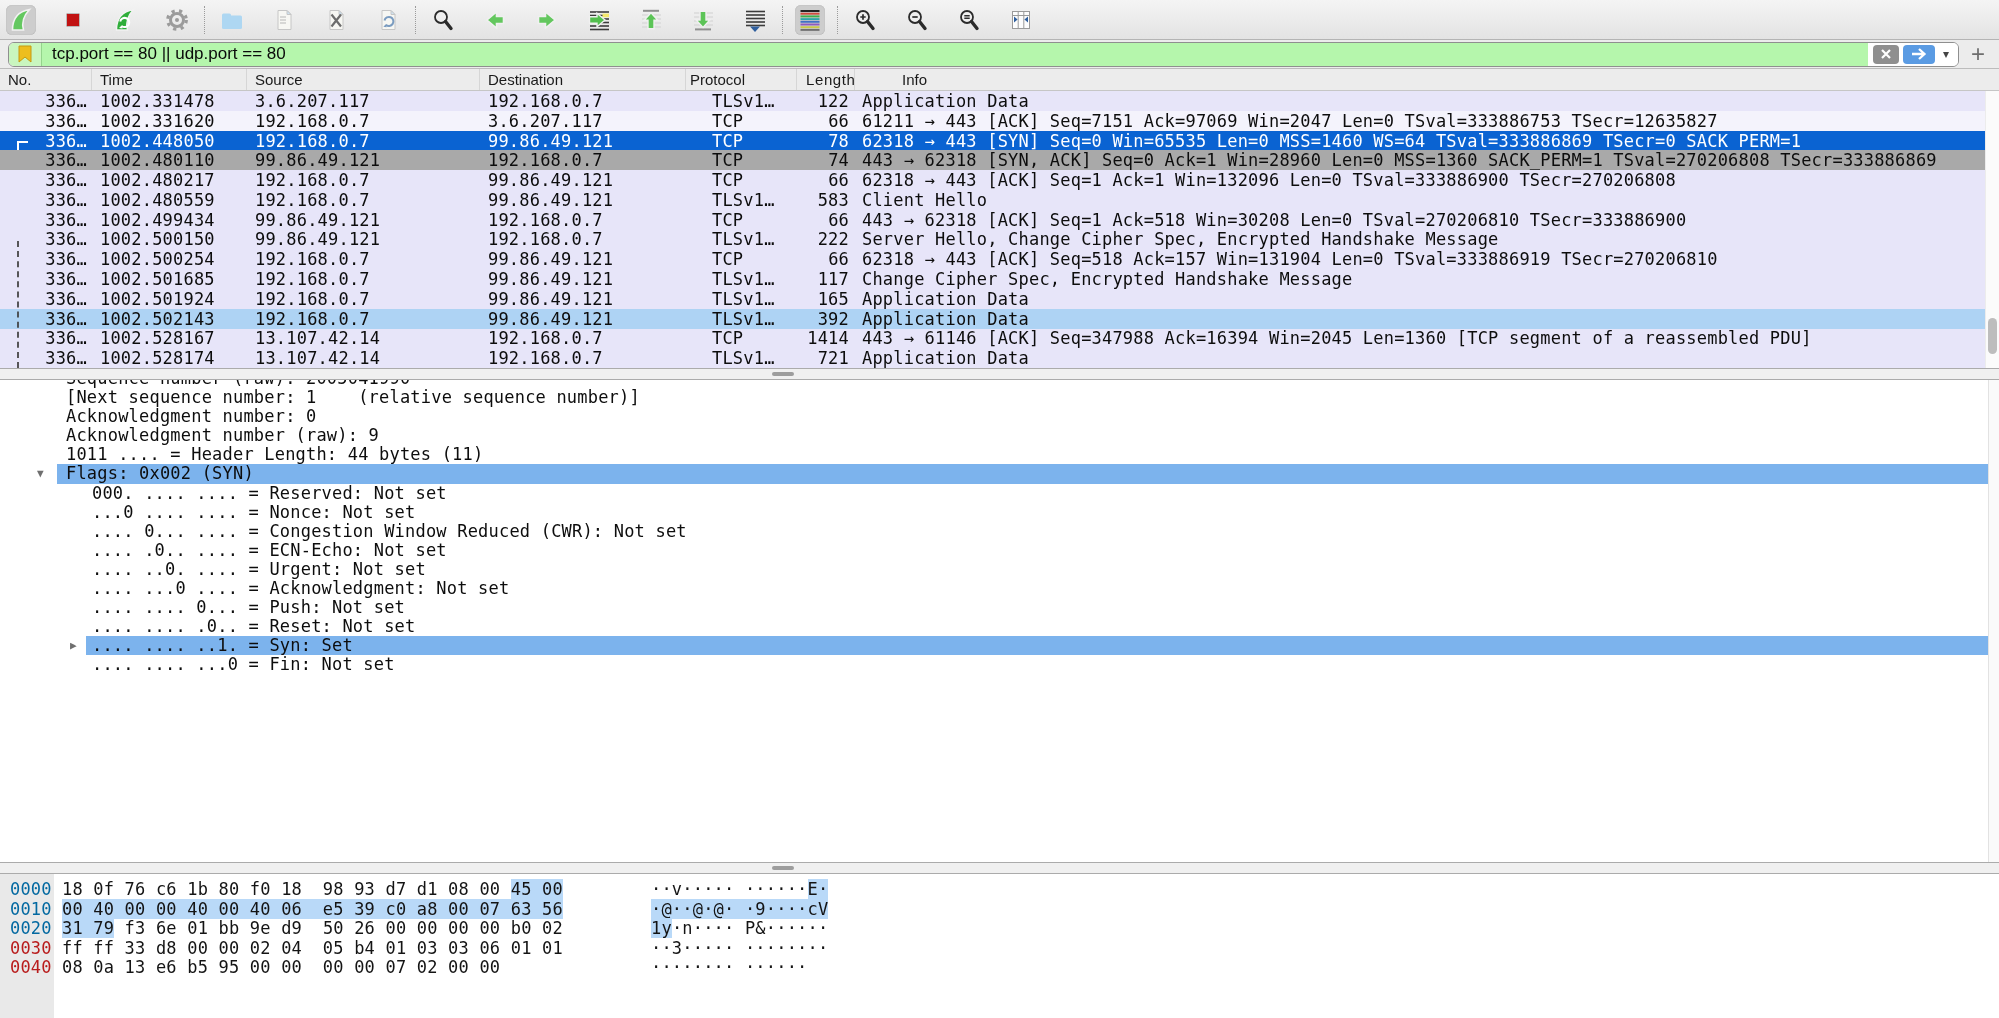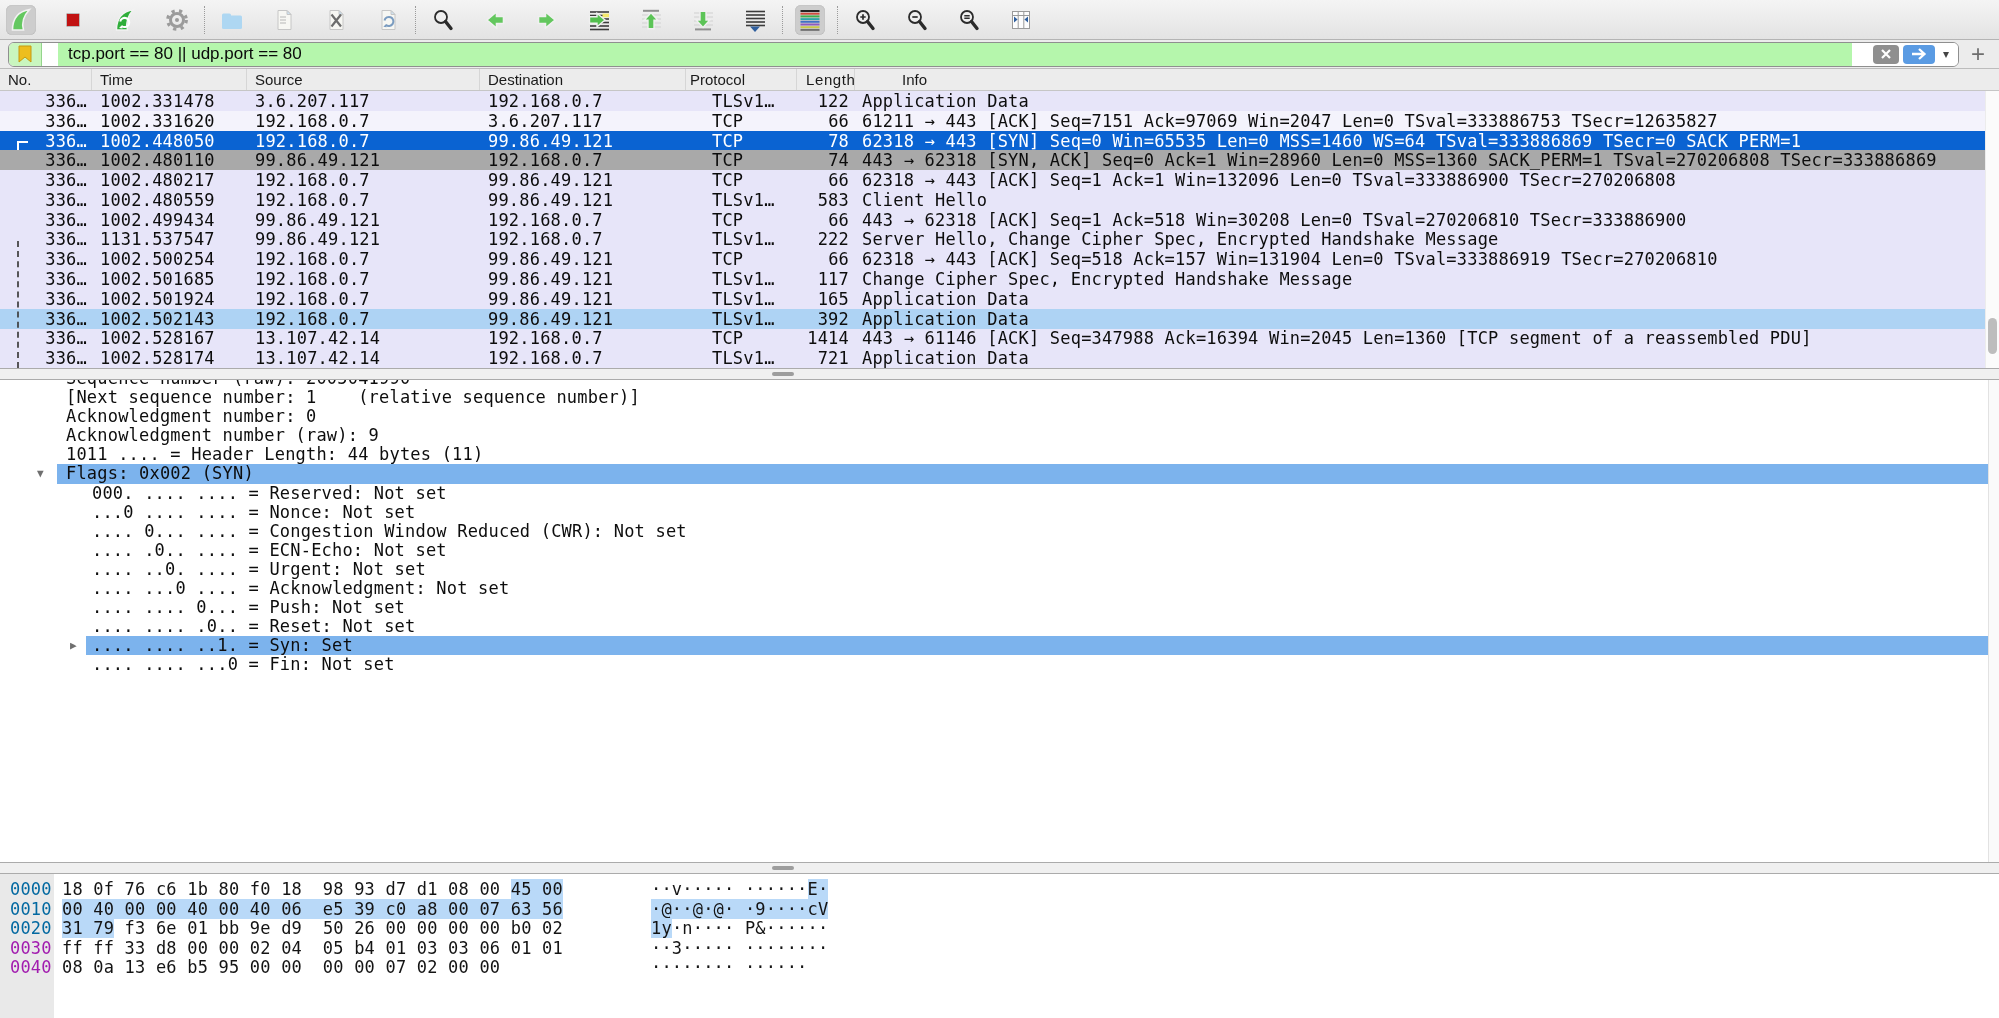--- a/index.html
+++ b/index.html
@@ -13,21 +13,21 @@
   .tbtn{width:30px;height:30px;margin-right:22px;border-radius:6px;display:flex;
         align-items:center;justify-content:center;flex:0 0 auto;}
   .tbtn.active{background:#cdcdcd;box-shadow:inset 0 0 1px #9a9a9a;}
   .tsep{width:0;height:28px;border-left:1px dotted #9b9b9b;margin:0 12px 0 -10px;flex:0 0 auto;}
 
   
   .filterbar{position:absolute;left:0;top:40px;width:100%;height:29px;background:#ececec;
              border-bottom:1px solid #bcbcbc;display:flex;align-items:center;
              padding:0 8px;box-sizing:border-box;}
   .ffield{flex:1;height:23px;border:1px solid #8f8f8f;border-radius:6px;background:#fff;
-          display:flex;align-items:stretch;overflow:hidden;gap:16px;}
+          display:flex;align-items:stretch;overflow:hidden;}
   .fbookmark{width:32px;background:#c9f6bf;border-right:1px solid #94d48c;display:flex;
              align-items:center;justify-content:center;flex:0 0 auto;}
   .ftext{flex:1;background:var(--filter-bg);display:flex;align-items:center;padding-left:10px;
          font-size:17px;color:#0a0a0a;white-space:nowrap;overflow:hidden;}
   .fbuttons{background:#fff;display:flex;align-items:center;padding:0 5px;flex:0 0 auto;gap:4px;}
   .fclear{width:26px;height:19px;border-radius:4px;background:#8f8f8f;display:flex;
           align-items:center;justify-content:center;}
   .fapply{width:32px;height:19px;border-radius:4px;background:var(--accent);display:flex;
           align-items:center;justify-content:center;}
   .fchevron{font-size:12px;color:#444;padding:0 4px;}
@@ -90,21 +90,21 @@
   .details-gutter{position:absolute;right:0;top:0;width:11px;height:100%;background:#fafafa;
                   border-left:1px solid #e2e2e2;box-sizing:border-box;}
 
   
   .hexpane{position:absolute;left:0;top:874px;width:100%;height:144px;background:#ffffff;
            overflow:hidden;font-size:17px;}
   .hexgutter{position:absolute;left:0;top:0;width:54px;height:100%;background:#e9e9e9;}
   .hexrows{position:relative;padding-top:6px;}
   .hrow{height:19.5px;line-height:19.5px;white-space:pre;position:relative;color:#141414;}
   .hoff{position:absolute;left:10px;color:#0369a1;}
-  .hoff.dim{color:#a21caf;}
+  .hoff.dim{color:#b91c1c;}
   .hhex{position:absolute;left:62px;}
   .hascii{position:absolute;left:651px;}
   .hlb{background:var(--hex-hl);}
 
   svg{display:block;}
 </style>
 </head>
 <body>
 
 <div class="screen" style="--row-sel: #0a63d2; --row-lav: #e7e5f9; --row-white: #f4f3fc; --row-gray: #a9a9a9; --row-blue: #aed3f4; --detail-hl: #7cb3ed; --hex-hl: #b9d9f8; --filter-bg: #b5f6ac; --accent: #5a9be3;">
@@ -359,21 +359,21 @@
     </div>
 
   <div class="plrows mono" id="plrows">
       <div class="prow r-lav"><span class="cell c-no">336…</span><span class="cell c-time">1002.331478</span><span class="cell c-src">3.6.207.117</span><span class="cell c-dst">192.168.0.7</span><span class="cell c-proto">TLSv1…</span><span class="cell c-len">122</span><span class="cell c-info">Application Data</span></div>
       <div class="prow r-white"><span class="cell c-no">336…</span><span class="cell c-time">1002.331620</span><span class="cell c-src">192.168.0.7</span><span class="cell c-dst">3.6.207.117</span><span class="cell c-proto">TCP</span><span class="cell c-len">66</span><span class="cell c-info">61211 → 443 [ACK] Seq=7151 Ack=97069 Win=2047 Len=0 TSval=333886753 TSecr=12635827</span></div>
       <div class="prow r-sel"><span class="cell c-no">336…</span><span class="cell c-time">1002.448050</span><span class="cell c-src">192.168.0.7</span><span class="cell c-dst">99.86.49.121</span><span class="cell c-proto">TCP</span><span class="cell c-len">78</span><span class="cell c-info">62318 → 443 [SYN] Seq=0 Win=65535 Len=0 MSS=1460 WS=64 TSval=333886869 TSecr=0 SACK_PERM=1</span><div class="sel-corner"></div></div>
       <div class="prow r-gray"><span class="cell c-no">336…</span><span class="cell c-time">1002.480110</span><span class="cell c-src">99.86.49.121</span><span class="cell c-dst">192.168.0.7</span><span class="cell c-proto">TCP</span><span class="cell c-len">74</span><span class="cell c-info">443 → 62318 [SYN, ACK] Seq=0 Ack=1 Win=28960 Len=0 MSS=1360 SACK_PERM=1 TSval=270206808 TSecr=333886869</span></div>
       <div class="prow r-lav"><span class="cell c-no">336…</span><span class="cell c-time">1002.480217</span><span class="cell c-src">192.168.0.7</span><span class="cell c-dst">99.86.49.121</span><span class="cell c-proto">TCP</span><span class="cell c-len">66</span><span class="cell c-info">62318 → 443 [ACK] Seq=1 Ack=1 Win=132096 Len=0 TSval=333886900 TSecr=270206808</span></div>
       <div class="prow r-lav"><span class="cell c-no">336…</span><span class="cell c-time">1002.480559</span><span class="cell c-src">192.168.0.7</span><span class="cell c-dst">99.86.49.121</span><span class="cell c-proto">TLSv1…</span><span class="cell c-len">583</span><span class="cell c-info">Client Hello</span></div>
       <div class="prow r-lav"><span class="cell c-no">336…</span><span class="cell c-time">1002.499434</span><span class="cell c-src">99.86.49.121</span><span class="cell c-dst">192.168.0.7</span><span class="cell c-proto">TCP</span><span class="cell c-len">66</span><span class="cell c-info">443 → 62318 [ACK] Seq=1 Ack=518 Win=30208 Len=0 TSval=270206810 TSecr=333886900</span></div>
-      <div class="prow r-lav"><span class="cell c-no">336…</span><span class="cell c-time">1131.537547</span><span class="cell c-src">99.86.49.121</span><span class="cell c-dst">192.168.0.7</span><span class="cell c-proto">TLSv1…</span><span class="cell c-len">222</span><span class="cell c-info">Server Hello, Change Cipher Spec, Encrypted Handshake Message</span></div>
+      <div class="prow r-lav"><span class="cell c-no">336…</span><span class="cell c-time">1002.500150</span><span class="cell c-src">99.86.49.121</span><span class="cell c-dst">192.168.0.7</span><span class="cell c-proto">TLSv1…</span><span class="cell c-len">222</span><span class="cell c-info">Server Hello, Change Cipher Spec, Encrypted Handshake Message</span></div>
       <div class="prow r-lav"><span class="cell c-no">336…</span><span class="cell c-time">1002.500254</span><span class="cell c-src">192.168.0.7</span><span class="cell c-dst">99.86.49.121</span><span class="cell c-proto">TCP</span><span class="cell c-len">66</span><span class="cell c-info">62318 → 443 [ACK] Seq=518 Ack=157 Win=131904 Len=0 TSval=333886919 TSecr=270206810</span></div>
       <div class="prow r-lav"><span class="cell c-no">336…</span><span class="cell c-time">1002.501685</span><span class="cell c-src">192.168.0.7</span><span class="cell c-dst">99.86.49.121</span><span class="cell c-proto">TLSv1…</span><span class="cell c-len">117</span><span class="cell c-info">Change Cipher Spec, Encrypted Handshake Message</span></div>
       <div class="prow r-lav"><span class="cell c-no">336…</span><span class="cell c-time">1002.501924</span><span class="cell c-src">192.168.0.7</span><span class="cell c-dst">99.86.49.121</span><span class="cell c-proto">TLSv1…</span><span class="cell c-len">165</span><span class="cell c-info">Application Data</span></div>
       <div class="prow r-blue"><span class="cell c-no">336…</span><span class="cell c-time">1002.502143</span><span class="cell c-src">192.168.0.7</span><span class="cell c-dst">99.86.49.121</span><span class="cell c-proto">TLSv1…</span><span class="cell c-len">392</span><span class="cell c-info">Application Data</span></div>
       <div class="prow r-lav"><span class="cell c-no">336…</span><span class="cell c-time">1002.528167</span><span class="cell c-src">13.107.42.14</span><span class="cell c-dst">192.168.0.7</span><span class="cell c-proto">TCP</span><span class="cell c-len">1414</span><span class="cell c-info">443 → 61146 [ACK] Seq=347988 Ack=16394 Win=2045 Len=1360 [TCP segment of a reassembled PDU]</span></div>
       <div class="prow r-lav"><span class="cell c-no">336…</span><span class="cell c-time">1002.528174</span><span class="cell c-src">13.107.42.14</span><span class="cell c-dst">192.168.0.7</span><span class="cell c-proto">TLSv1…</span><span class="cell c-len">721</span><span class="cell c-info">Application Data</span></div>
       <div class="related-line"></div>
     </div>
 
   <div class="plscroll">

